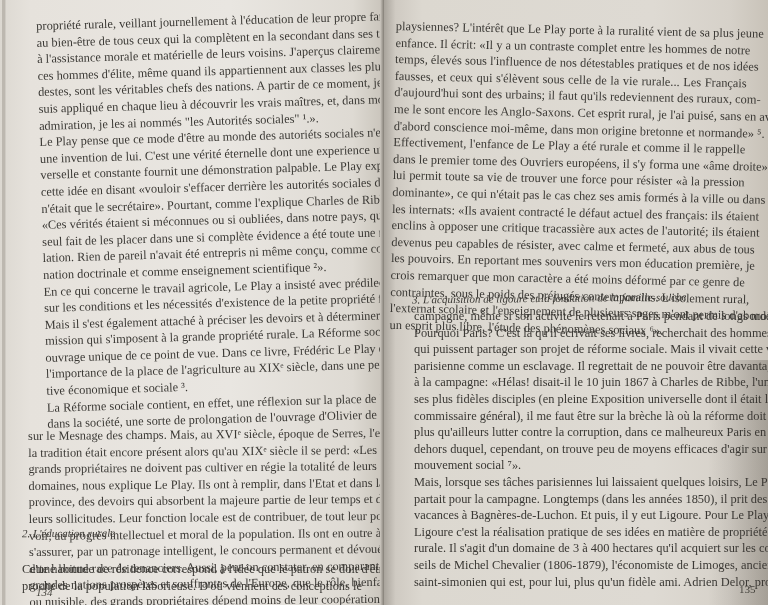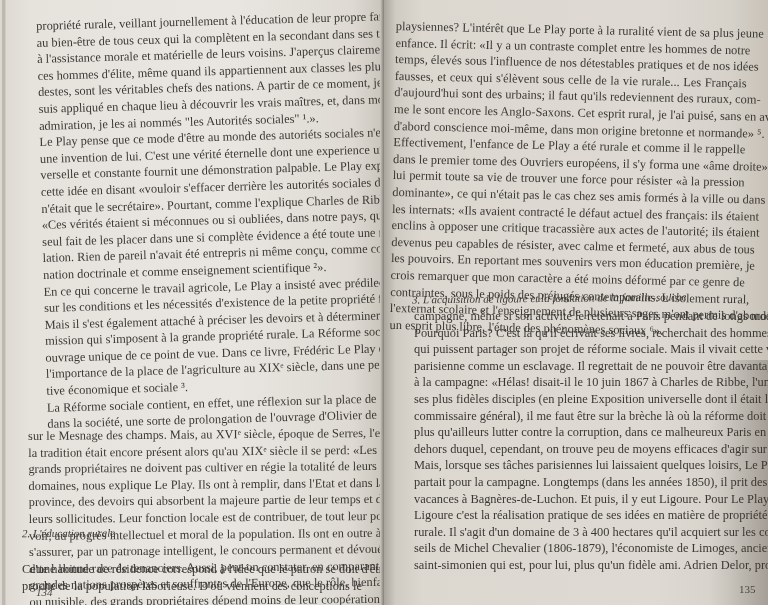--- a/index.html
+++ b/index.html
@@ -154,20 +154,21 @@
     <div class="text-block right-text-lower">
       <span class="line">campagne, même si son activité le retenait à Paris pendant de longs mois.</span>
       <span class="line">Pourquoi Paris? C'est là qu'il écrivait ses livres, recherchait des hommes</span>
       <span class="line">qui puissent partager son projet de réforme sociale. Mais il vivait cette vie</span>
       <span class="line">parisienne comme un esclavage. Il regrettait de ne pouvoir être davantage</span>
       <span class="line">à la campagne: «Hélas! disait-il le 10 juin 1867 à Charles de Ribbe, l'un de</span>
       <span class="line">ses plus fidèles disciples (en pleine Exposition universelle dont il était le</span>
       <span class="line">commissaire général), il me faut être sur la brèche là où la réforme doit</span>
       <span class="line">plus qu'ailleurs lutter contre la corruption, dans ce malheureux Paris en</span>
       <span class="line">dehors duquel, cependant, on trouve peu de moyens efficaces d'agir sur le</span>
+      <span class="line last">mouvement social ⁷».</span>
       <span class="line">Mais, lorsque ses tâches parisiennes lui laissaient quelques loisirs, Le Play</span>
       <span class="line">partait pour la campagne. Longtemps (dans les années 1850), il prit des</span>
       <span class="line">vacances à Bagnères-de-Luchon. Et puis, il y eut Ligoure. Pour Le Play,</span>
       <span class="line">Ligoure c'est la réalisation pratique de ses idées en matière de propriété</span>
       <span class="line">rurale. Il s'agit d'un domaine de 3 à 400 hectares qu'il acquiert sur les con-</span>
       <span class="line">seils de Michel Chevalier (1806-1879), l'économiste de Limoges, ancien</span>
       <span class="line">saint-simonien qui est, pour lui, plus qu'un fidèle ami. Adrien Delor, pro-</span>
 
     </div>
 

